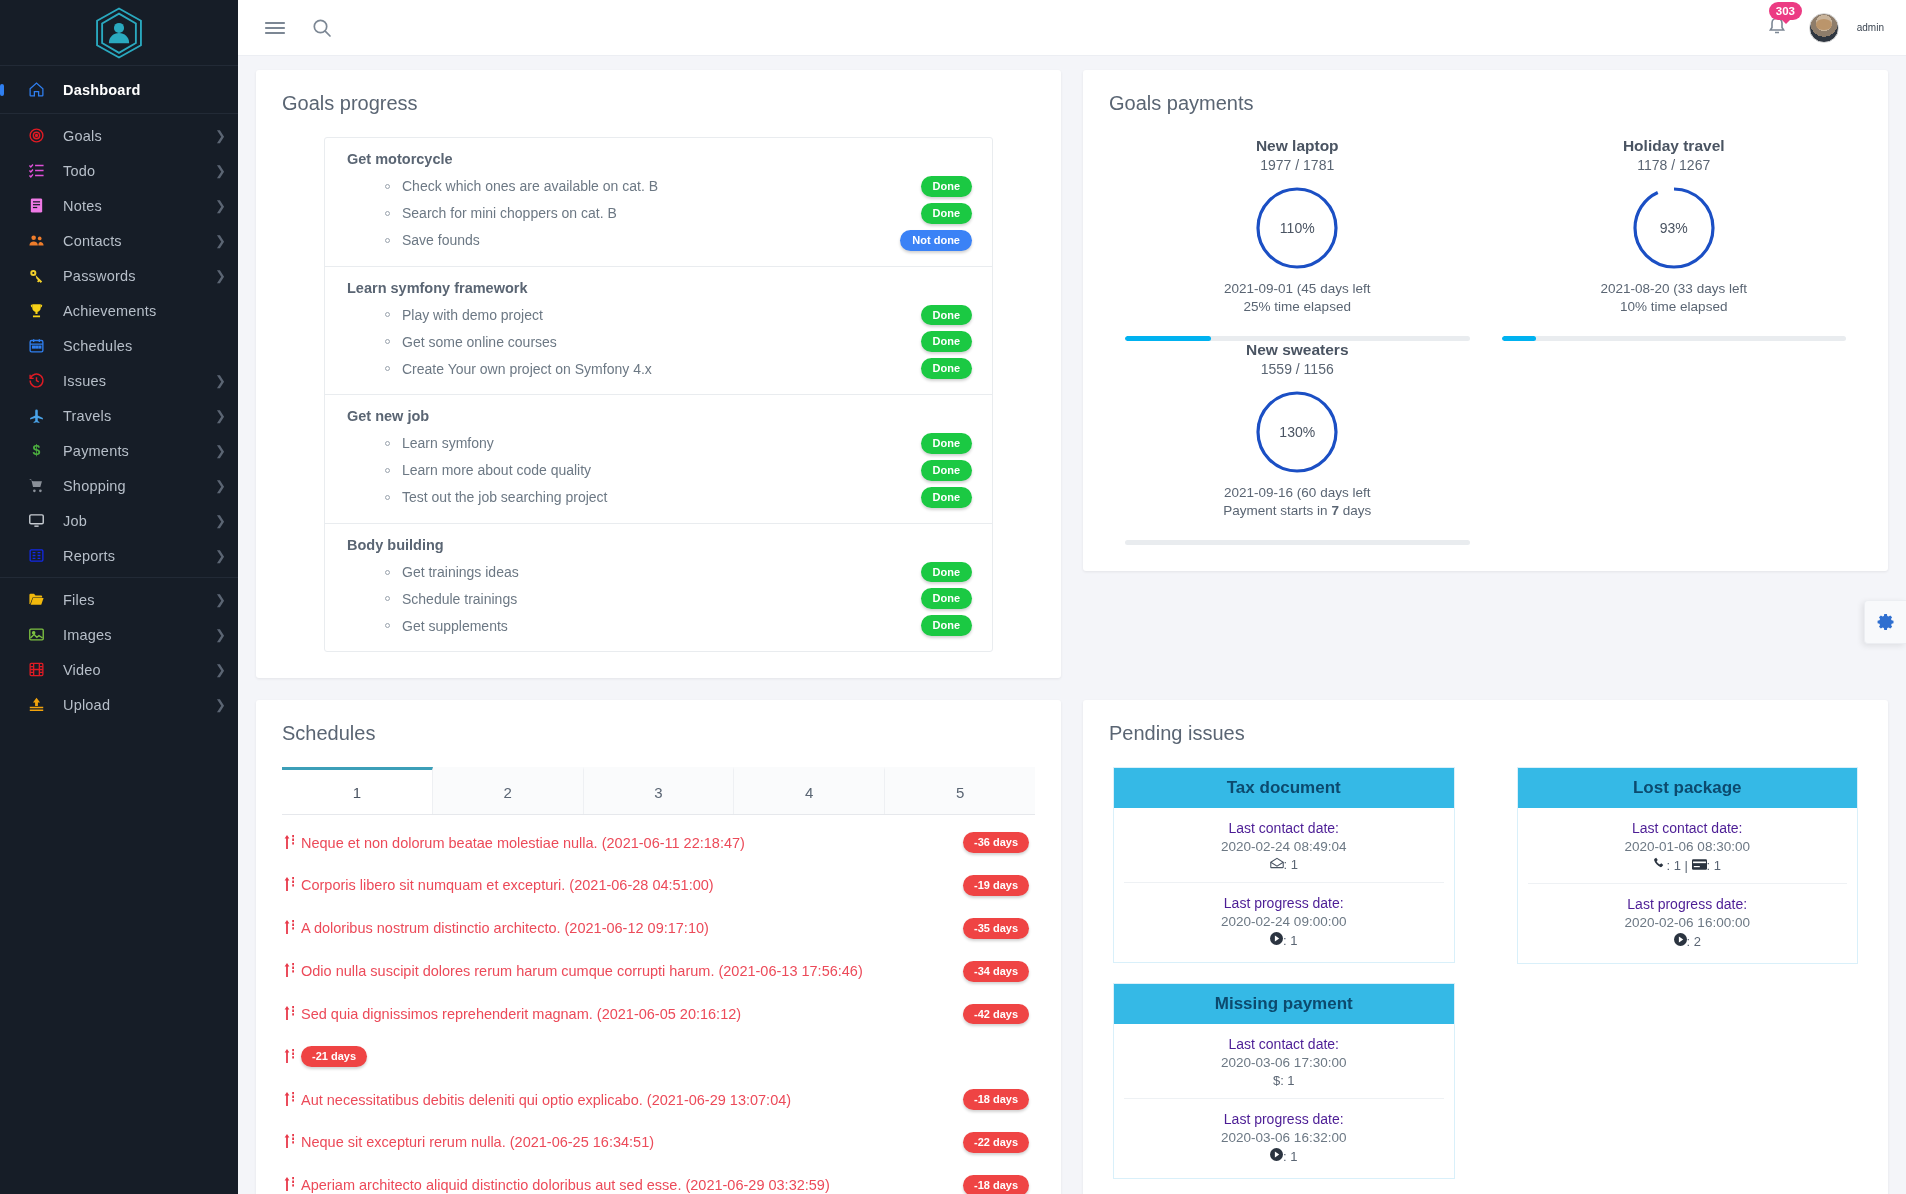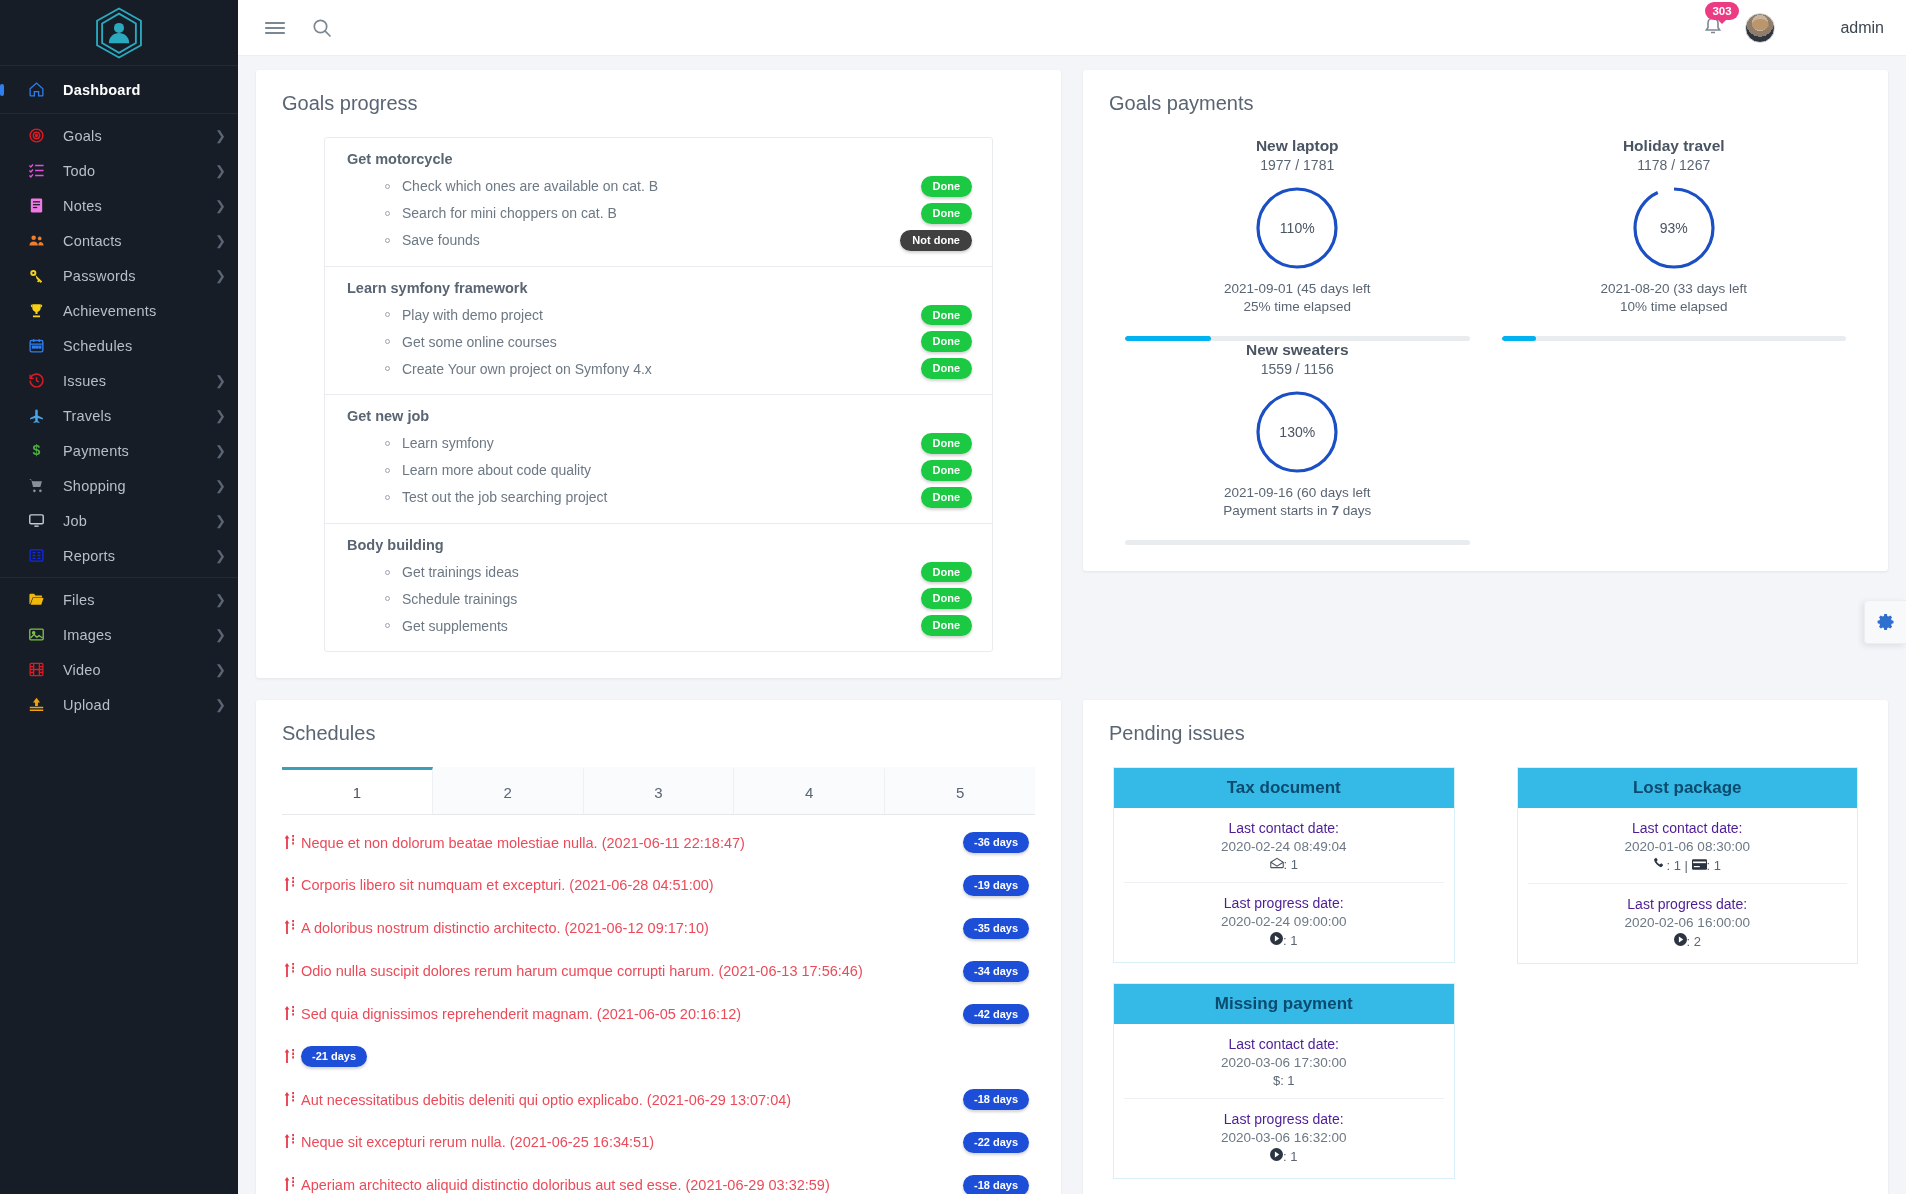--- a/index.html
+++ b/index.html
@@ -74,21 +74,21 @@
   .avatar {
     width: 30px; height: 30px; border-radius: 50%;
     background: radial-gradient(circle at 50% 32%, #c9b49b 0 34%, #8e7d6b 34% 58%, #2f3640 58% 100%);
     border: 1px solid #d8d8d8; overflow: hidden; position: relative;
   }
   .avatar::before {
     content: ""; position: absolute; left: 50%; top: 18%;
     transform: translateX(-50%); width: 58%; height: 40%;
     border-radius: 50% 50% 45% 45%; background: #b98f63; opacity: .85;
   }
-  .username { font-size: 16px; color: #3c4652; cursor: pointer; margin-left: 47px; }
+  .username { font-size: 10px; color: #3c4652; cursor: pointer; }
 
   .content { flex: 1; padding: 14px 18px 0 18px; overflow: hidden; }
   .row { display: flex; gap: 22px; }
   .col { flex: 1; min-width: 0; }
 
   .card {
     background: #fff; border-radius: 3px;
     box-shadow: 0 1px 3px rgba(0,0,0,.07);
     padding: 22px 26px 26px 26px;
     margin-bottom: 22px;
@@ -108,21 +108,21 @@
     width: 5px; height: 5px; border: 1px solid #9aa3ad; border-radius: 50%;
     margin: 0 12px 0 38px; flex: 0 0 5px;
   }
   .goal-task .tname { font-size: 14px; color: #6c7884; flex: 1; }
   .pill {
     color: #fff; font-size: 11px; font-weight: bold;
     border-radius: 12px; padding: 3px 12px; line-height: 1.35;
     box-shadow: 0 2px 3px rgba(0,0,0,.18); white-space: nowrap;
   }
   .pill.done { background: #1bc943; }
-  .pill.notdone { background: #404040; }
+  .pill.notdone { background: #3b82f6; }
 
   
   .pay-grid { display: flex; flex-wrap: wrap; }
   .pay-cell { width: 50%; padding: 0 16px; display: flex; flex-direction: column; align-items: center; }
   .pay-title { font-size: 15.5px; font-weight: bold; color: #4a5462; }
   .pay-sub { font-size: 14px; color: #5a6573; margin-top: 2px; }
   .ring { margin: 12px 0 10px; position: relative; width: 86px; height: 86px; }
   .ring svg { transform: rotate(-90deg); display: block; }
   .ring .ring-label {
     position: absolute; inset: 0; display: flex; align-items: center; justify-content: center;
@@ -145,21 +145,21 @@
   .tab:last-child { border-right: none; }
   .tab.active { background: #fff; border-top-color: #3c9fb8; color: #4a5462; }
   .sched-list { padding-top: 6px; }
   .sched-row {
     display: flex; align-items: center; padding: 11px 6px 11px 2px;
     font-size: 14.5px; color: #eb4b5a;
   }
   .sched-ico { margin-right: 6px; font-size: 13px; color: #e8394a; flex: 0 0 auto; line-height: 1; }
   .sched-text { flex: 1; color: #ec4a59; }
   .pill.days {
-    background: #1d4ed8; color: #fff; font-size: 11px; font-weight: bold;
+    background: #ef4444; color: #fff; font-size: 11px; font-weight: bold;
     padding: 3px 11px; border-radius: 12px;
   }
 
   
   .issue-grid { display: flex; flex-wrap: wrap; gap: 0 62px; padding: 0 4px; }
   .issue-col { width: calc(50% - 31px); }
   .issue-card { border: 1px solid #d9f0fa; margin-bottom: 20px; background: #fff; }
   .issue-head {
     background: #35b9e6; color: #0c4a6e; text-align: center;
     font-size: 17px; font-weight: bold; padding: 10px 6px;

